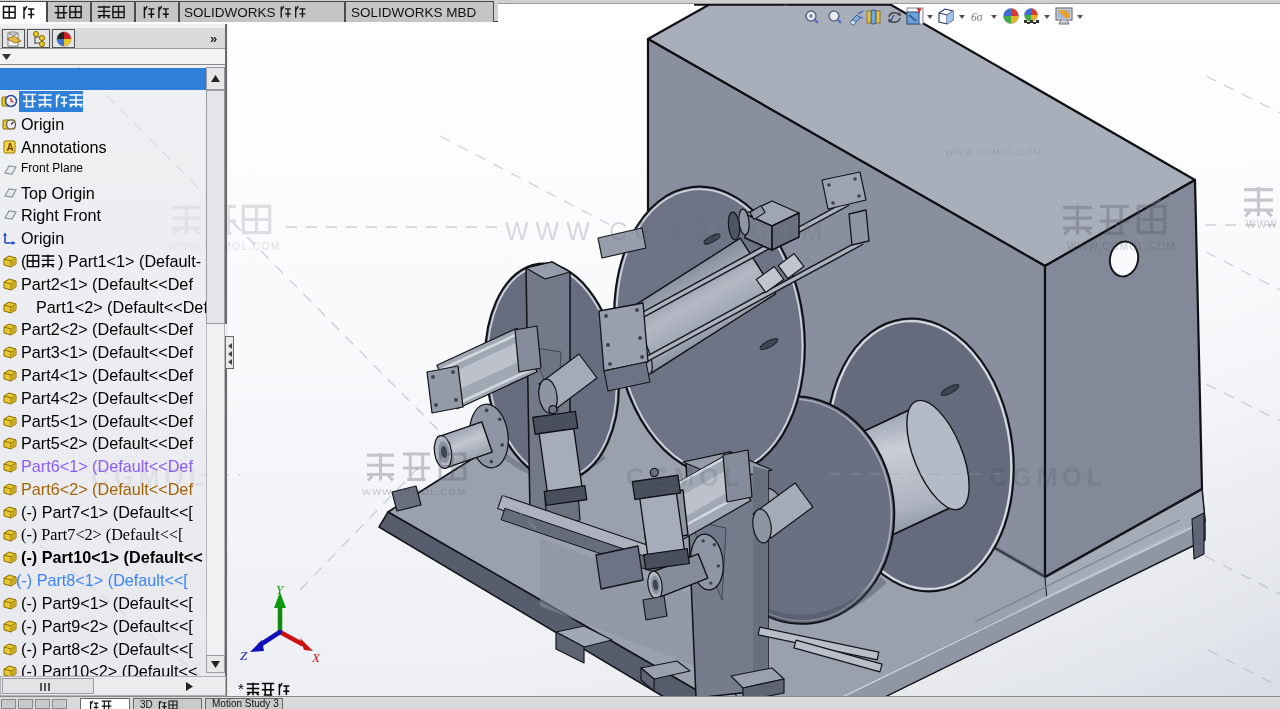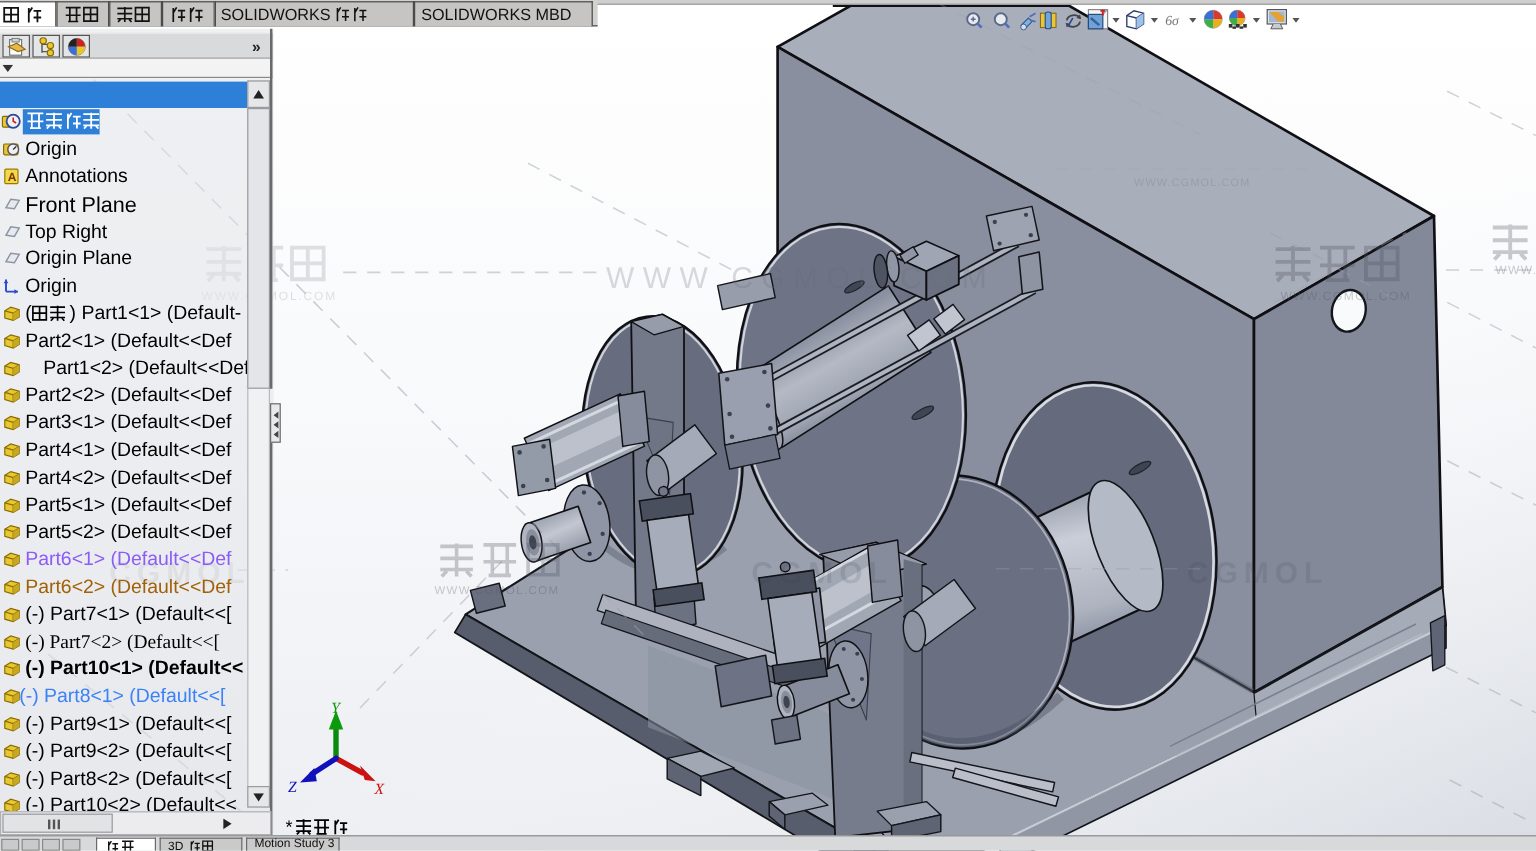--- a/index.html
+++ b/index.html
@@ -367,29 +367,29 @@
       </svg></div>
 <div style="position:absolute;left:21px;top:115.1px;font-size:16.2px;color:#000;white-space:nowrap;">Origin</div>
 <div style="position:absolute;left:2px;top:138.9px;"><svg width="17" height="16" viewBox="0 0 17 16">
         <rect x="2" y="2" width="11" height="12" rx="1" fill="#f4d84a" stroke="#997a00"></rect>
         <text x="4.5" y="12" font-size="10" font-weight="bold" fill="#7a3a00" font-family="Liberation Sans">A</text>
       </svg></div>
 <div style="position:absolute;left:21px;top:137.9px;font-size:16.2px;color:#000;white-space:nowrap;">Annotations</div>
 <div style="position:absolute;left:2px;top:161.7px;"><svg width="17" height="16" viewBox="0 0 17 16">
         <path d="M3 11L7 4L14 5L10 12Z" fill="#dfe4ea" fill-opacity="0.5" stroke="#8a94a4" stroke-width="1.2"></path>
       </svg></div>
-<div style="position:absolute;left:21px;top:160.7px;font-size:18px;color:#000;white-space:nowrap;">Front Plane</div>
+<div style="position:absolute;left:21px;top:160.7px;font-size:12px;color:#000;white-space:nowrap;">Front Plane</div>
 <div style="position:absolute;left:2px;top:184.5px;"><svg width="17" height="16" viewBox="0 0 17 16">
         <path d="M3 11L7 4L14 5L10 12Z" fill="#dfe4ea" fill-opacity="0.5" stroke="#8a94a4" stroke-width="1.2"></path>
       </svg></div>
-<div style="position:absolute;left:21px;top:183.5px;font-size:16.2px;color:#000;white-space:nowrap;">Top Right</div>
+<div style="position:absolute;left:21px;top:183.5px;font-size:16.2px;color:#000;white-space:nowrap;">Top Origin</div>
 <div style="position:absolute;left:2px;top:207.3px;"><svg width="17" height="16" viewBox="0 0 17 16">
         <path d="M3 11L7 4L14 5L10 12Z" fill="#dfe4ea" fill-opacity="0.5" stroke="#8a94a4" stroke-width="1.2"></path>
       </svg></div>
-<div style="position:absolute;left:21px;top:206.3px;font-size:16.2px;color:#000;white-space:nowrap;">Origin Plane</div>
+<div style="position:absolute;left:21px;top:206.3px;font-size:16.2px;color:#000;white-space:nowrap;">Right Front</div>
 <div style="position:absolute;left:2px;top:230.1px;"><svg width="17" height="16" viewBox="0 0 17 16">
         <path d="M3 13L3 3M3 13L13 13" stroke="#2a4ad0" stroke-width="1.6"></path>
         <path d="M3 3l-2 3h4zM13 13l-3-2v4z" fill="#2a4ad0"></path>
       </svg></div>
 <div style="position:absolute;left:21px;top:229.1px;font-size:16.2px;color:#000;white-space:nowrap;">Origin</div>
 <div style="position:absolute;left:2px;top:252.9px;"><svg width="17" height="16" viewBox="0 0 17 16">
         <path d="M2 6l5-3l7 2l0 6l-5 3l-7-2z" fill="#e8c832" stroke="#8a6d00" stroke-width="1"></path>
         <path d="M2 6l7 2l5-3" fill="none" stroke="#8a6d00" stroke-width="1"></path>
         <path d="M9 8l0 6" stroke="#8a6d00" stroke-width="1"></path>
         <path d="M9 8l5-3l0 6l-5 3z" fill="#c8a820"></path>

